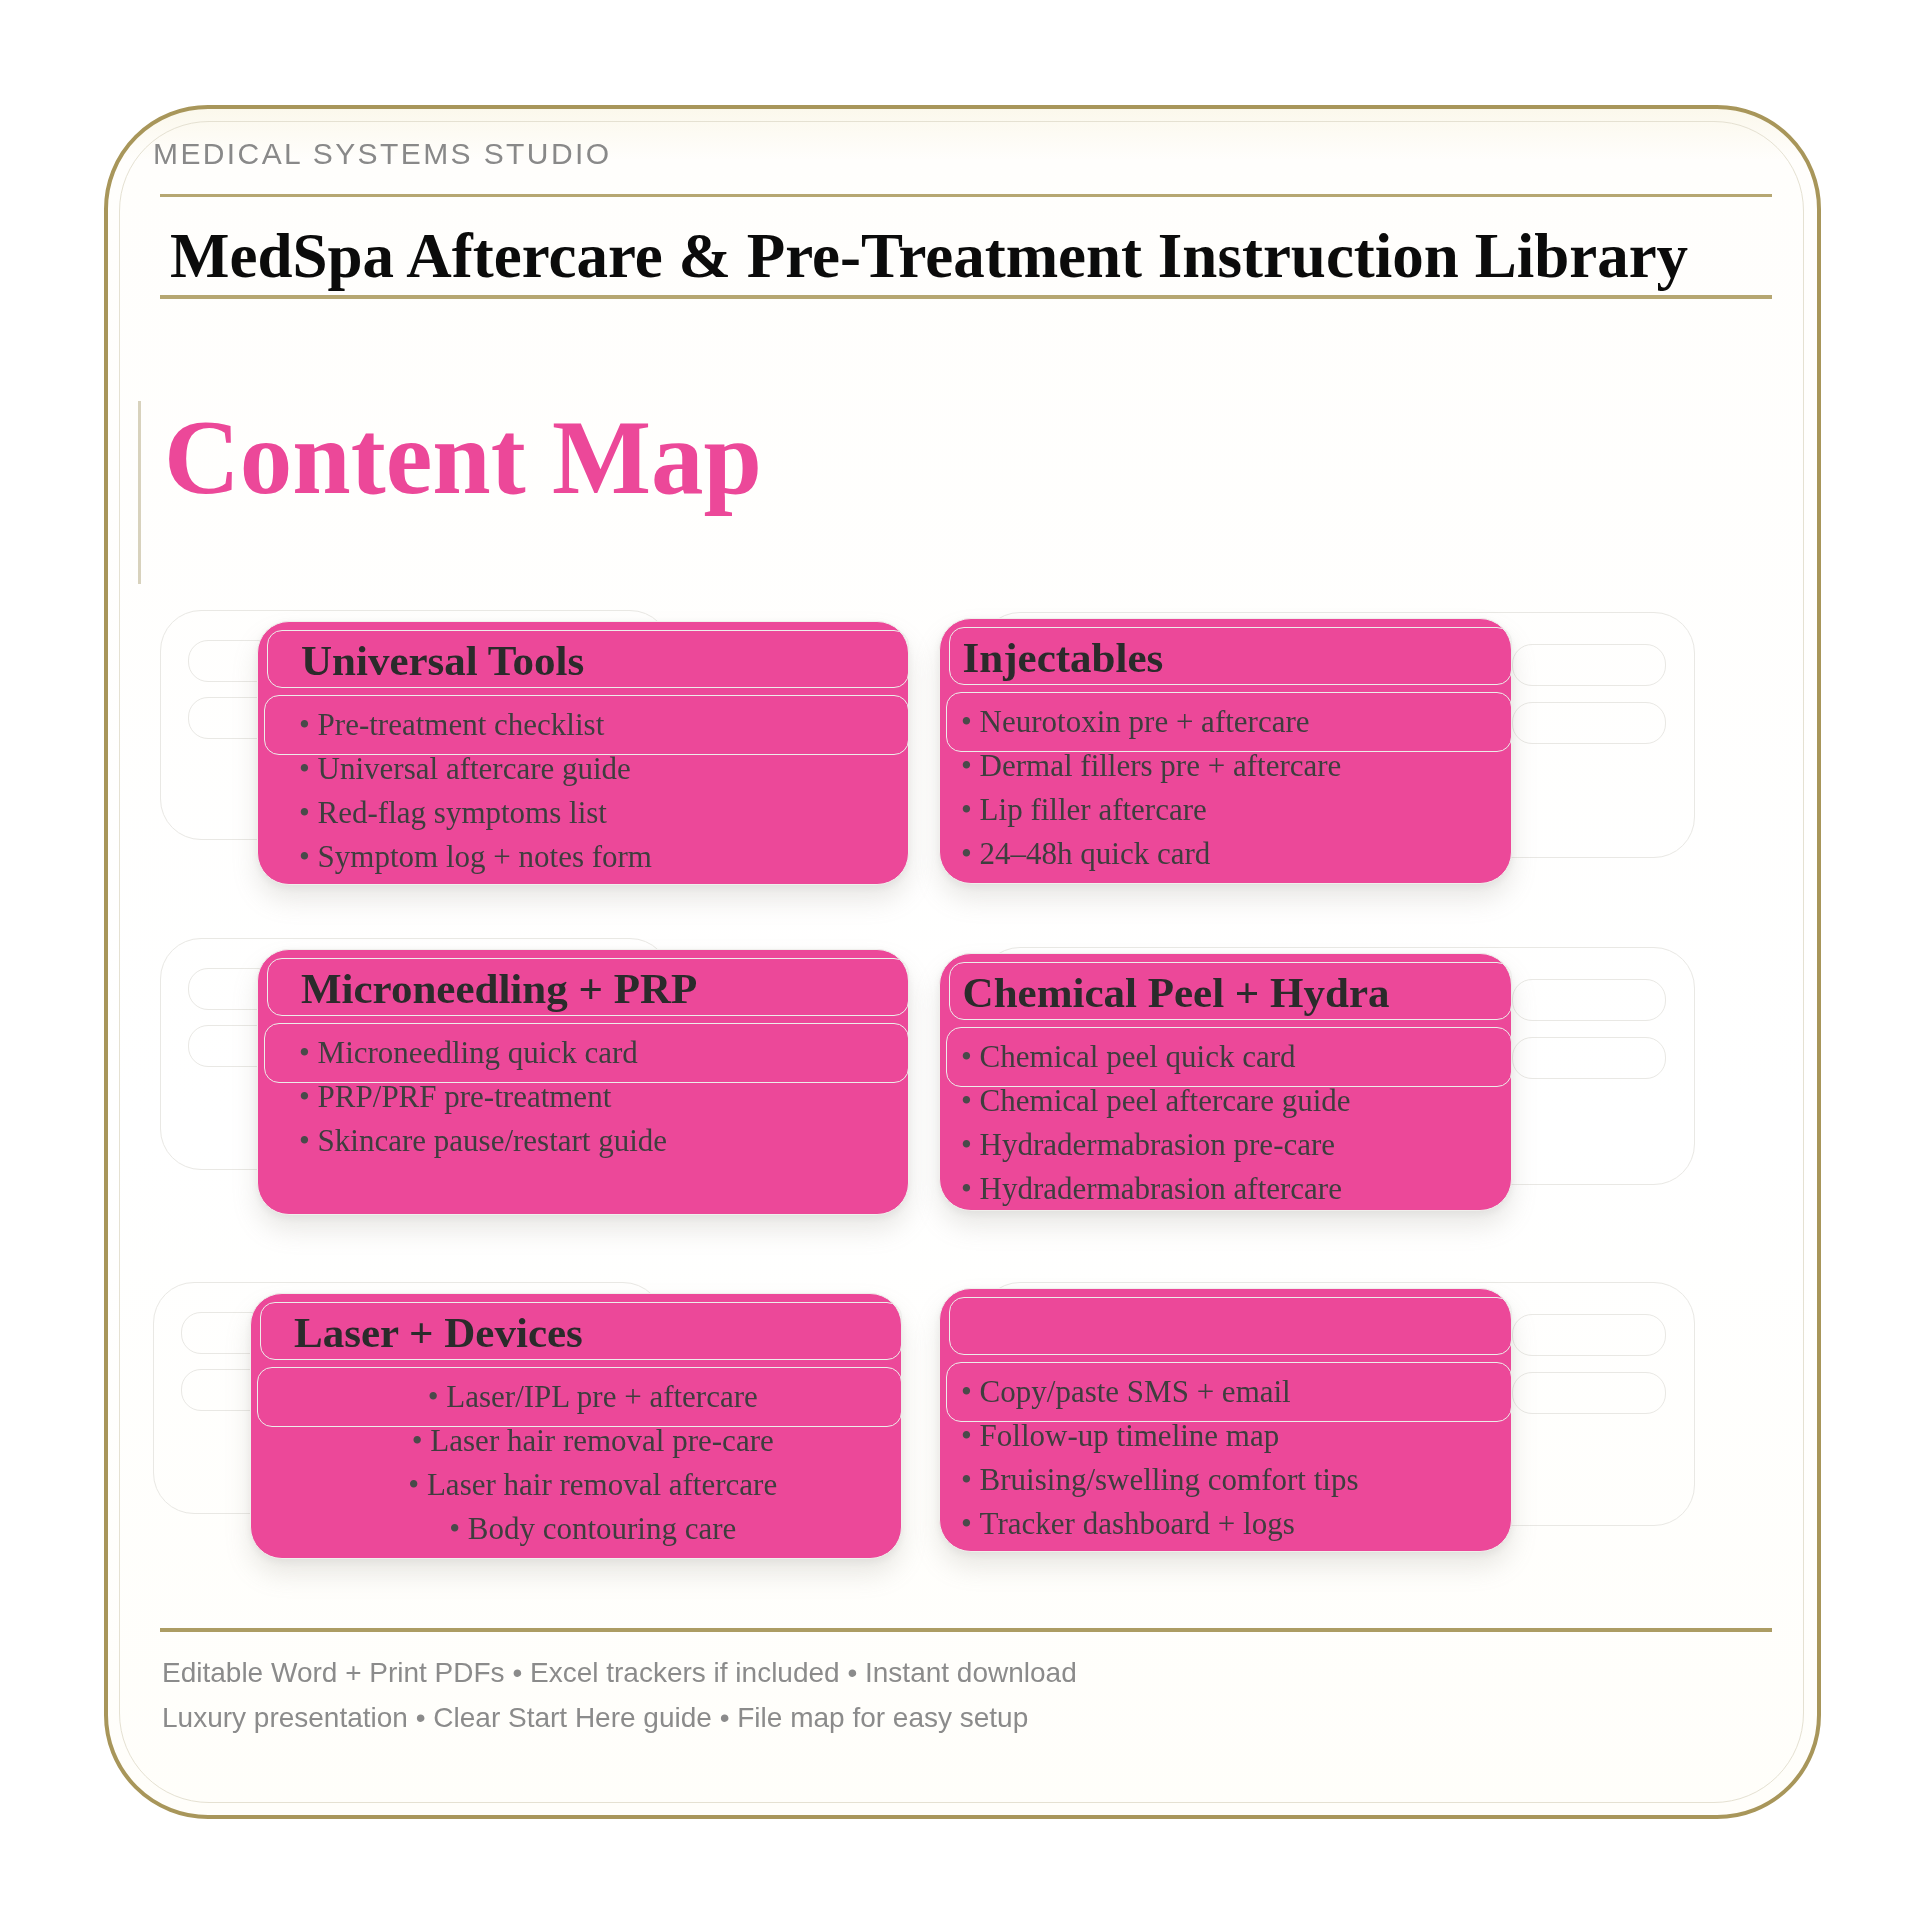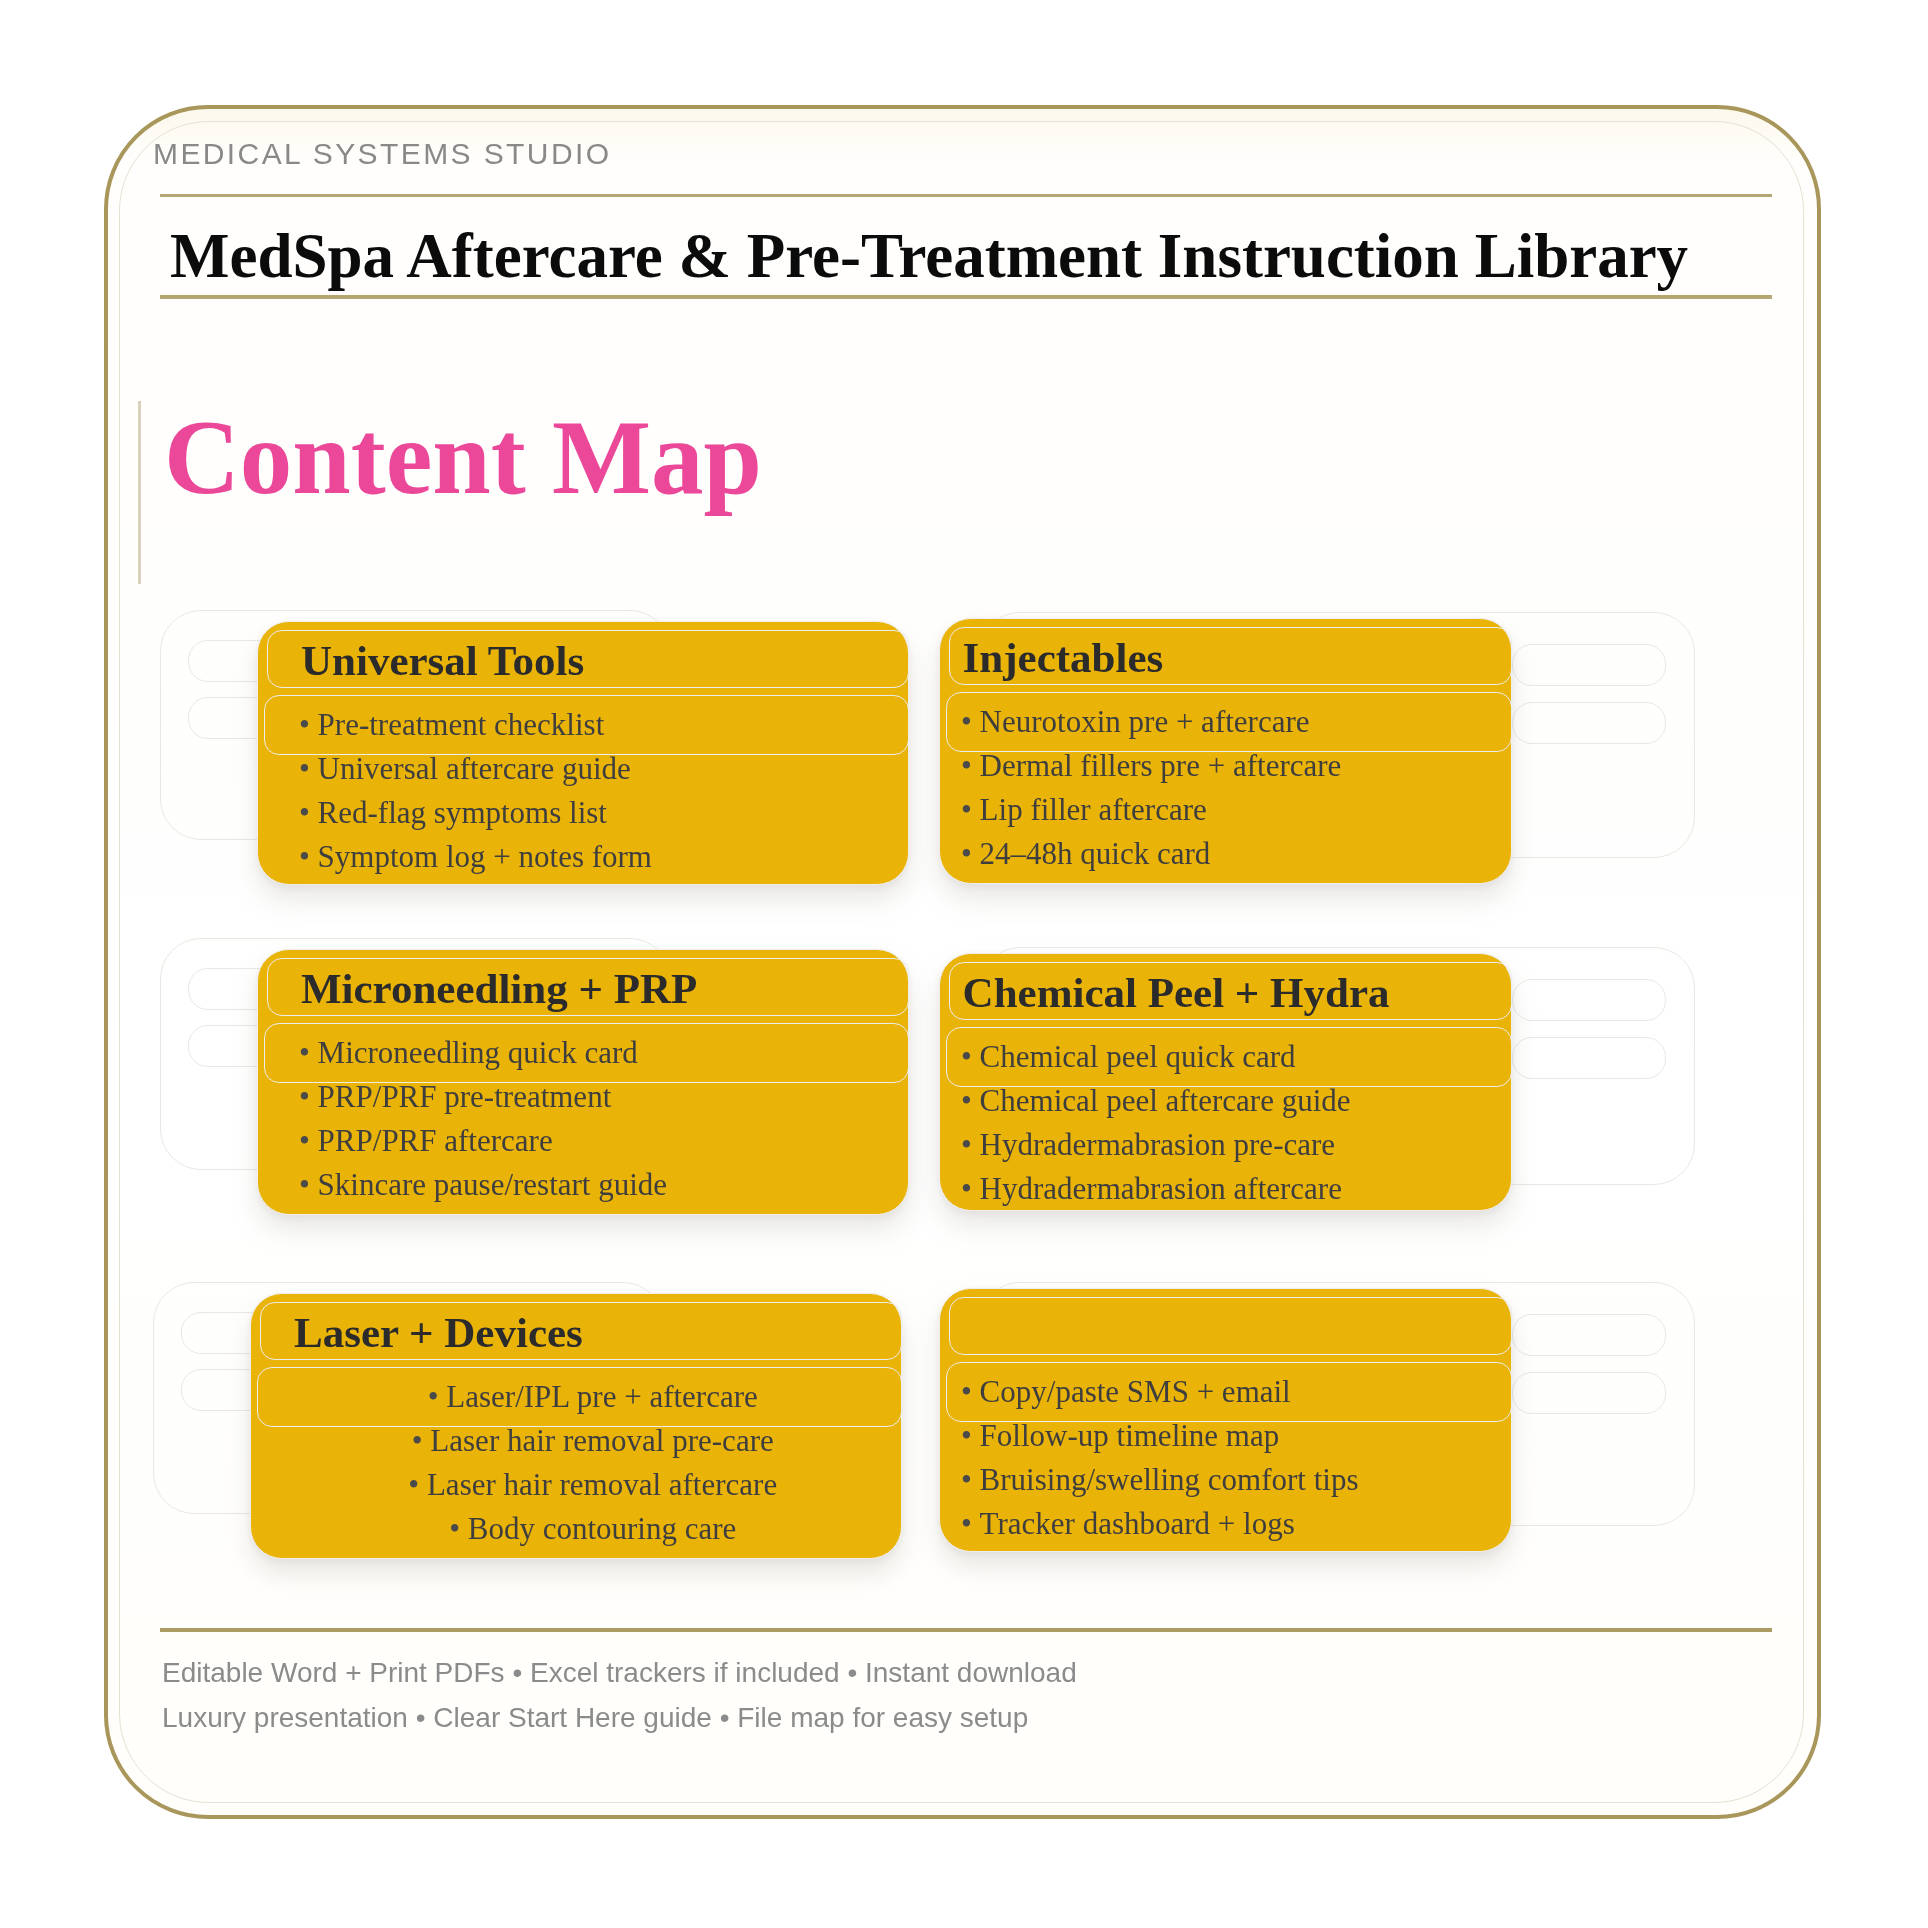--- a/index.html
+++ b/index.html
@@ -50,21 +50,21 @@
   .group-left  .ghost{left:-97px;top:-11.3px;width:78%;height:calc(100% - 36px);}
   .group-right .ghost{left:40px;top:-5.6px;width:calc(100% + 141px);height:calc(100% - 22.6px);}
 
   .pill{position:absolute;height:40px;border:1.9px solid #e9e8e4;border-radius:20px;background:transparent;}
   .group-left  .pill{left:-69px;width:151px;}
   .group-right .pill{right:-154px;width:152px;}
   .group-left  .pill-1{top:19px;}  .group-left  .pill-2{top:76px;}
   .group-right .pill-1{top:26px;}  .group-right .pill-2{top:84px;}
 
   .card{
-    position:absolute;inset:0;background:#eab308;border-radius:32px;
+    position:absolute;inset:0;background:#ec4899;border-radius:32px;
     border:0.9px solid #f0efec;
     box-shadow:0 15px 26px rgba(145,142,132,0.20), 0 2.8px 7.5px rgba(0,0,0,0.05);
   }
   .title-outline{position:absolute;left:9.4px;right:-0.9px;top:7.5px;height:56px;
     border:1.9px solid #ededea;border-radius:15px;}
   .row-outline{position:absolute;left:5.6px;right:-0.9px;top:73px;height:58px;
     border:1.9px solid #ededea;border-radius:15px;}
 
   .card-title{
     position:absolute;top:11.3px;margin:0;
@@ -143,21 +143,20 @@
   <div class="ghost"></div>
   <div class="pill pill-1"></div>
   <div class="pill pill-2"></div>
   <div class="card">
     <div class="title-outline"></div>
     <div class="row-outline"></div>
     <h3 class="card-title">Microneedling + PRP</h3>
     <ul class="bullets">
       <li>Microneedling quick card</li>
       <li>PRP/PRF pre-treatment</li>
-      <li>PRP/PRF aftercare</li>
       <li>Skincare pause/restart guide</li>
     </ul>
   </div>
 </section>
 
 <section class="group group-right" id="g4">
   <div class="ghost"></div>
   <div class="pill pill-1"></div>
   <div class="pill pill-2"></div>
   <div class="card">

